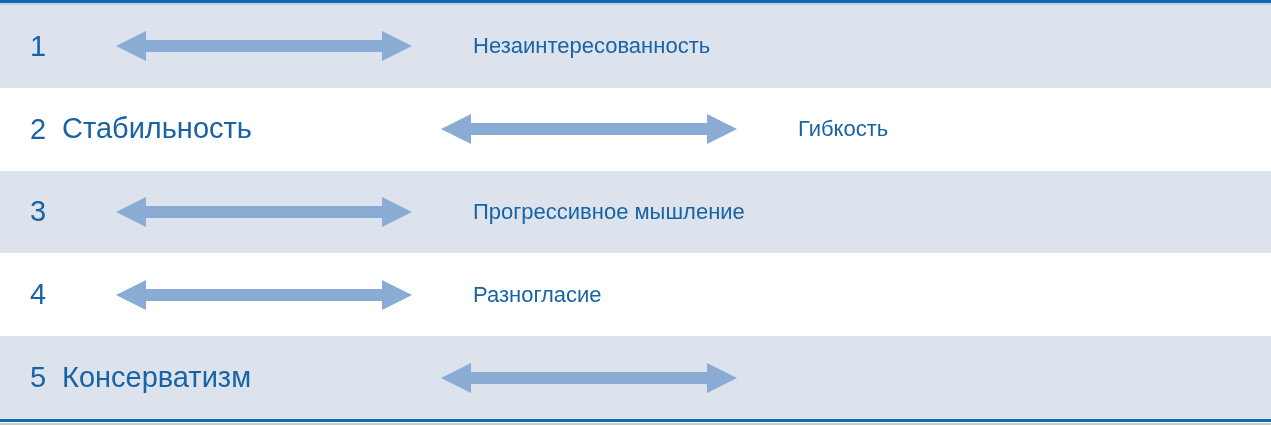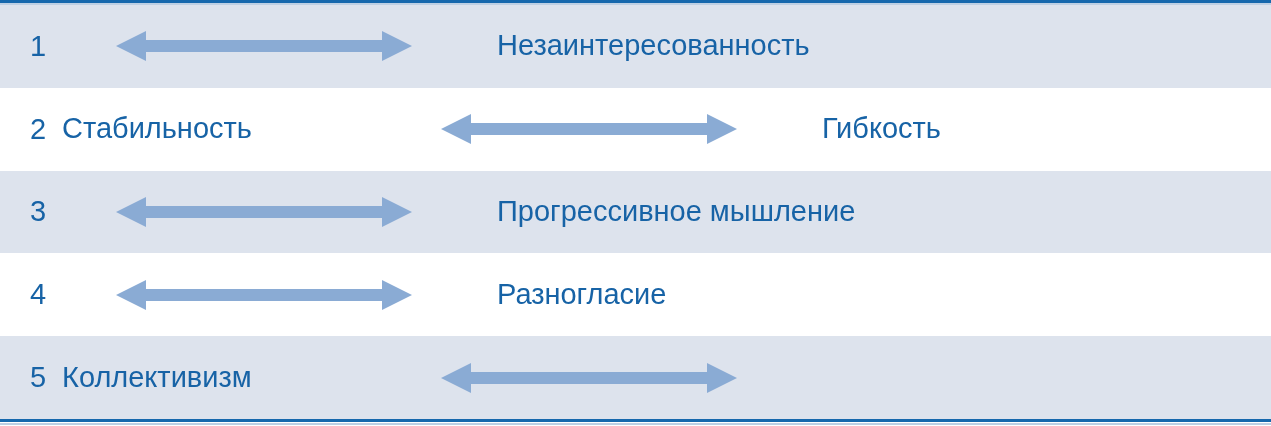--- a/index.html
+++ b/index.html
@@ -76,25 +76,24 @@
   .cell-arrow {
     flex: 0 0 auto;
     width: 403px;
     display: flex;
     align-items: center;
     justify-content: center;
   }
   .cell-right-label {
     flex: 1 1 auto;
     padding-left: 8px;
-    font-size: 29px;
+    font-size: 22px;
     color: #1763a6;
     line-height: 1.1;
     white-space: nowrap;
-    margin-left: 24px;
   }
 
   .arrow-svg {
     display: block;
     width: 296px;
     height: 34px;
   }
 </style>
 </head>
 <body>
@@ -142,21 +141,21 @@
       <div class="cell-arrow">
         <svg class="arrow-svg" viewBox="0 0 296 34" aria-hidden="true">
           <polygon points="0,17 30,2 30,11 266,11 266,2 296,17 266,32 266,23 30,23 30,32" fill="#8aabd4"></polygon>
         </svg>
       </div>
       <div class="cell-right-label">Разногласие</div>
     </div>
 
     <div class="row shaded">
       <div class="cell-index">5</div>
-      <div class="cell-left-label">Коллективизм</div>
+      <div class="cell-left-label">Консерватизм</div>
       <div class="cell-arrow">
         <svg class="arrow-svg" viewBox="0 0 296 34" aria-hidden="true">
           <polygon points="0,17 30,2 30,11 266,11 266,2 296,17 266,32 266,23 30,23 30,32" fill="#8aabd4"></polygon>
         </svg>
       </div>
     </div>
 
   </div>
 
   <div class="edge-rule-soft bottom2"></div>

